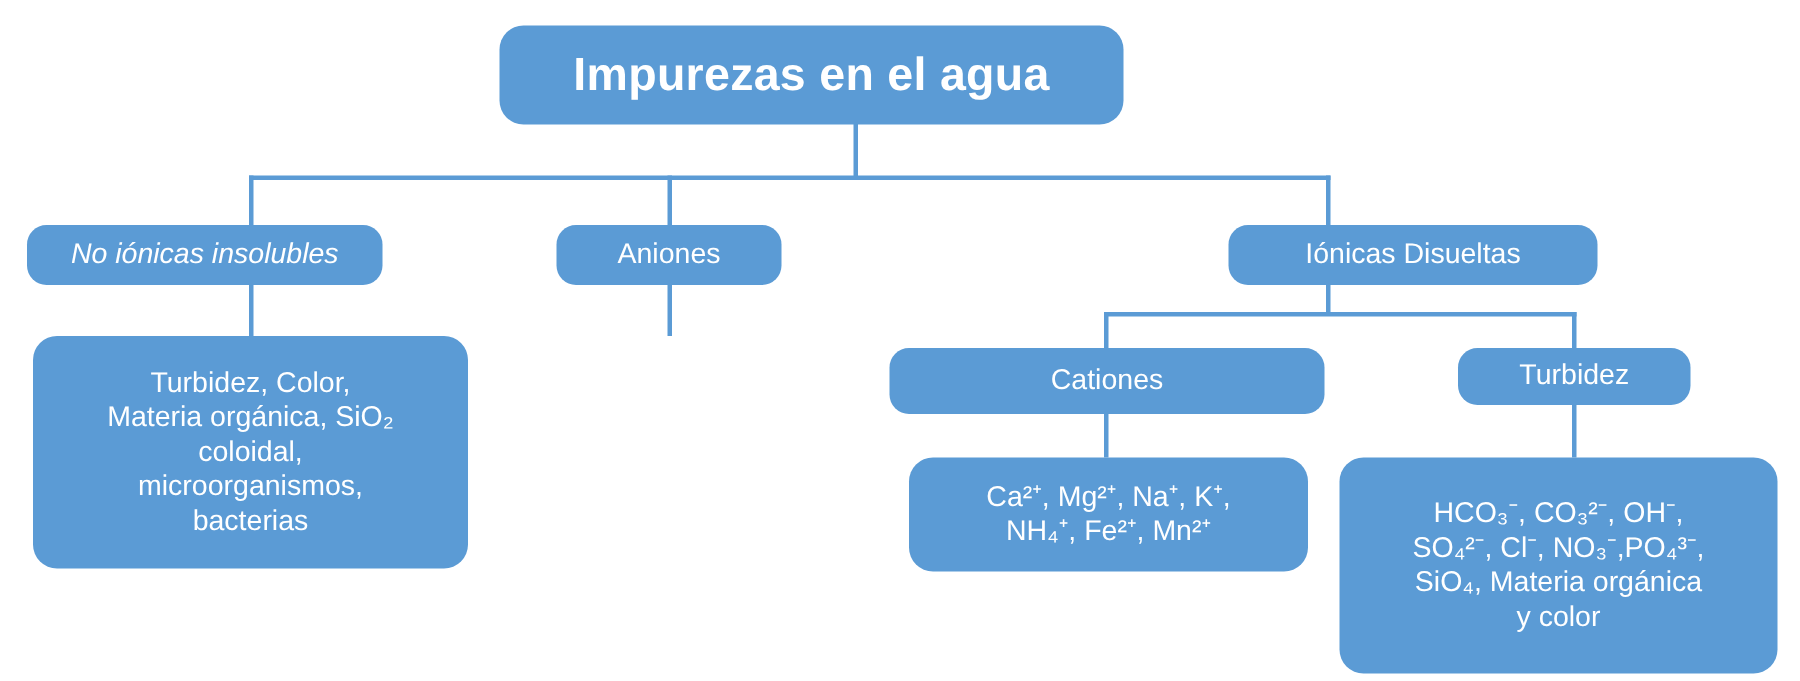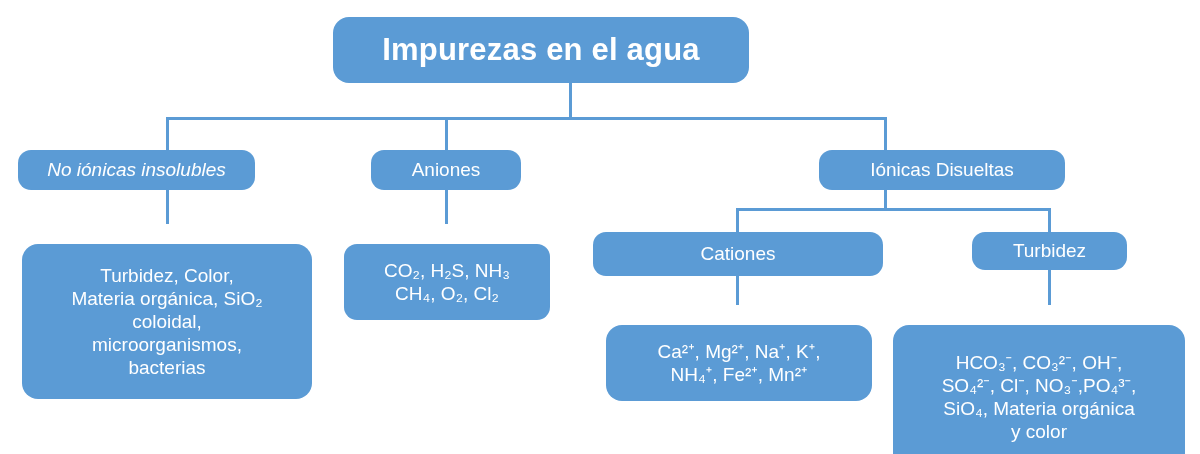--- a/index.html
+++ b/index.html
@@ -48,21 +48,20 @@
   .node-cat {
     border-radius: 13px;
     font-size: 19px;
     font-weight: normal;
   }
   .node-leaf {
     border-radius: 16px;
     font-size: 19px;
     font-weight: normal;
     padding: 6px 10px;
-    margin-top: 20px;
   }
   .node-leaf.tight { border-radius: 13px; }
 </style>
 </head>
 <body>
 
 <div id="diagram-root">
 
   <div class="conn conn-v" style="left:569px; top:82px; width:3px; height:37px;"></div>
   <div class="conn conn-h" style="left:166px; top:117px; width:721px; height:3px;"></div>
@@ -92,22 +91,20 @@
   <div class="node node-cat" style="left:593px; top:232px; width:290px; height:44px;">Cationes</div>
 
   <div class="node node-cat" style="left:972px; top:232px; width:155px; height:38px;">Turbidez</div>
 
   <div class="node node-leaf" style="left:22px; top:224px; width:290px; height:155px;">Turbidez, Color,
 Materia orgánica, SiO₂
 coloidal,
 microorganismos,
 bacterias</div>
 
-  <div class="node node-leaf tight" style="left:344px; top:224px; width:206px; height:76px;">CO₂, H₂S, NH₃
-CH₄, O₂, Cl₂</div>
 
   <div class="node node-leaf" style="left:606px; top:305px; width:266px; height:76px;">Ca²⁺, Mg²⁺, Na⁺, K⁺,
 NH₄⁺, Fe²⁺, Mn²⁺</div>
 
   <div class="node node-leaf" style="left:893px; top:305px; width:292px; height:144px;">HCO₃⁻, CO₃²⁻, OH⁻,
 SO₄²⁻, Cl⁻, NO₃⁻,PO₄³⁻,
 SiO₄, Materia orgánica
 y color</div>
 
 </div>

